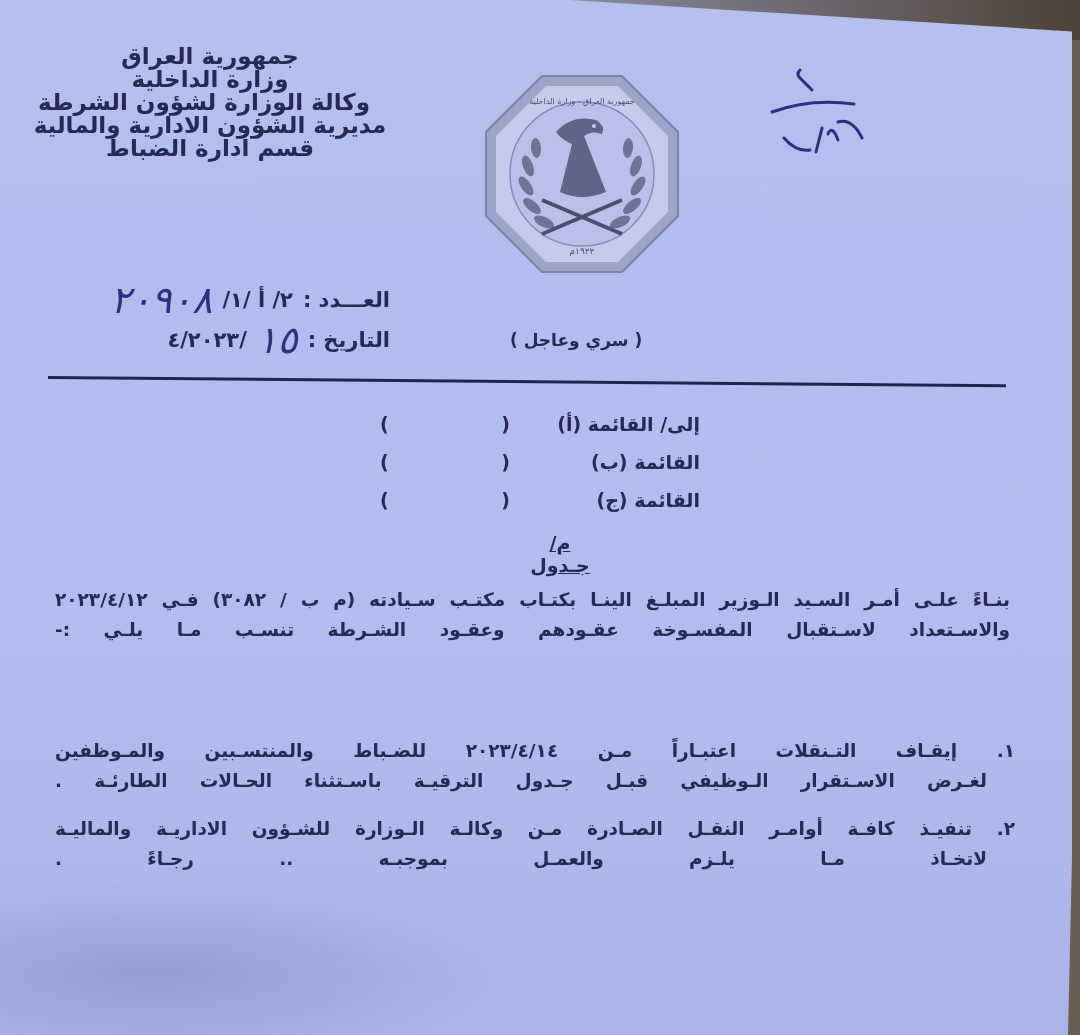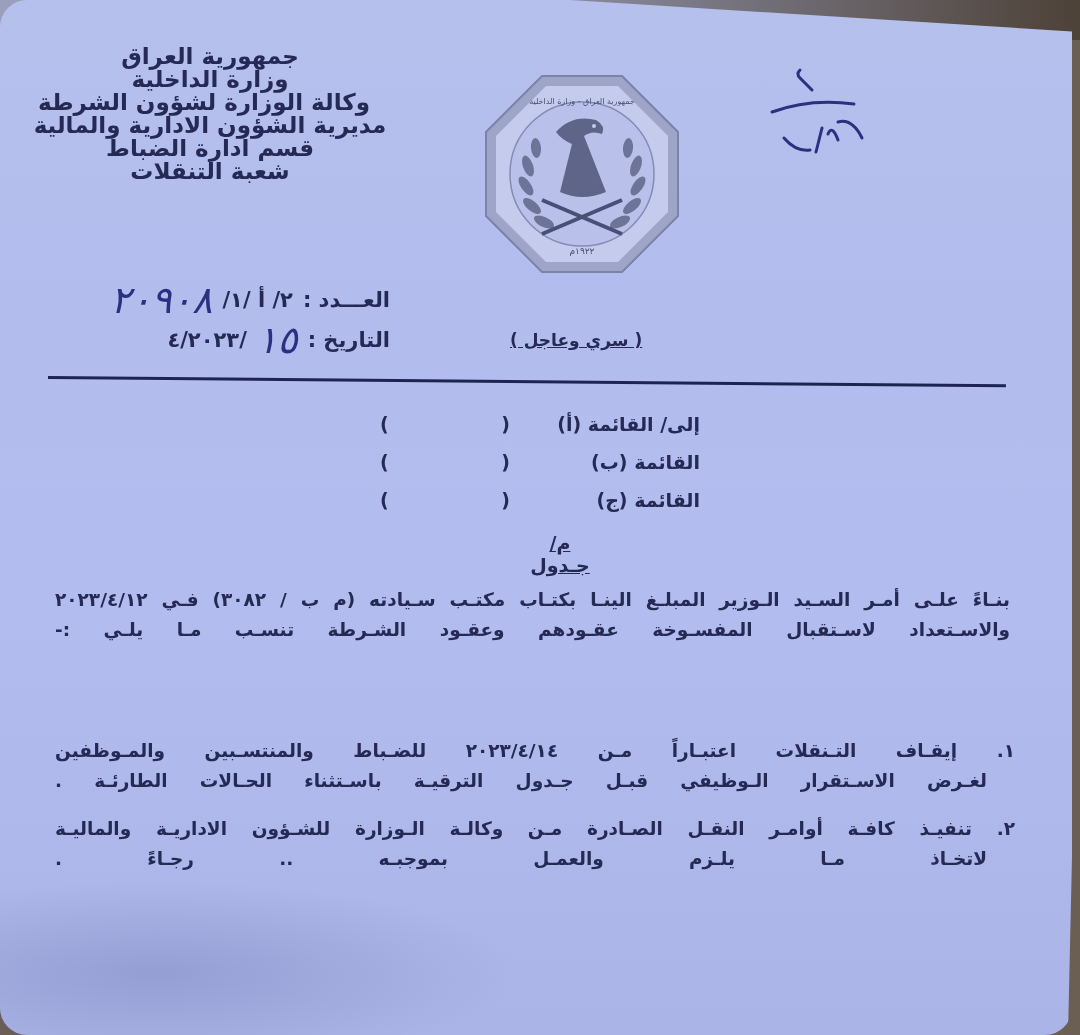--- a/index.html
+++ b/index.html
@@ -18,21 +18,20 @@
     }
     .paper {
       position: absolute;
       left: 0; top: 0;
       width: 1072px;
       height: 1035px;
       background: linear-gradient(180deg, #b6c0ec 0%, #b2bdee 30%, #b3bcee 60%, #aab4e6 100%);
       clip-path: polygon(0 0, 570px 0, 1080px 32px, 1080px 500px, 1068px 1035px, 0 1035px);
       font-family: "DejaVu Sans", sans-serif;
       color: #1f2650;
-      border-radius: 27px;
     }
     .paper::after {
       content: "";
       position: absolute;
       left: 0; top: 880px;
       width: 520px; height: 155px;
       background: radial-gradient(ellipse at 30% 60%, rgba(80,90,150,0.25), rgba(0,0,0,0) 70%);
     }
 
     
@@ -83,21 +82,20 @@
       font-style: italic;
       letter-spacing: 3px;
     }
     .classification {
       position: absolute;
       left: 510px; top: 330px;
       font-weight: bold;
       font-size: 17px;
       direction: rtl;
       color: #252a55;
-      text-decoration: underline;
     }
     .rule {
       position: absolute;
       left: 48px; top: 376px;
       width: 958px; height: 3px;
       background: #1e2450;
       transform: rotate(0.5deg);
       transform-origin: left;
     }
 
@@ -163,21 +161,20 @@
 <div class="bg-top"></div>
 
 <div class="paper">
 
   <div class="header-block">
     <div>جمهورية العراق</div>
     <div>وزارة الداخلية</div>
     <div class="line3">وكالة الوزارة لشؤون الشرطة</div>
     <div>مديرية الشؤون الادارية والمالية</div>
     <div>قسم ادارة الضباط</div>
-    <div>شعبة التنقلات</div>
   </div>
 
   <div class="logo">
     <svg width="196" height="200" viewBox="0 0 196 200">
       <polygon points="58,2 138,2 194,58 194,142 138,198 58,198 2,142 2,58" fill="#9ea5c9" stroke="#7c82a8" stroke-width="2"></polygon>
       <polygon points="62,12 134,12 184,62 184,138 134,188 62,188 12,138 12,62" fill="#c4cbec"></polygon>
       <circle cx="98" cy="100" r="72" fill="#b9c1ea" stroke="#858bb4" stroke-width="1.5"></circle>
 
       <g fill="#6e7398">
         <ellipse cx="44" cy="92" rx="5" ry="11" transform="rotate(-20 44 92)"></ellipse>

